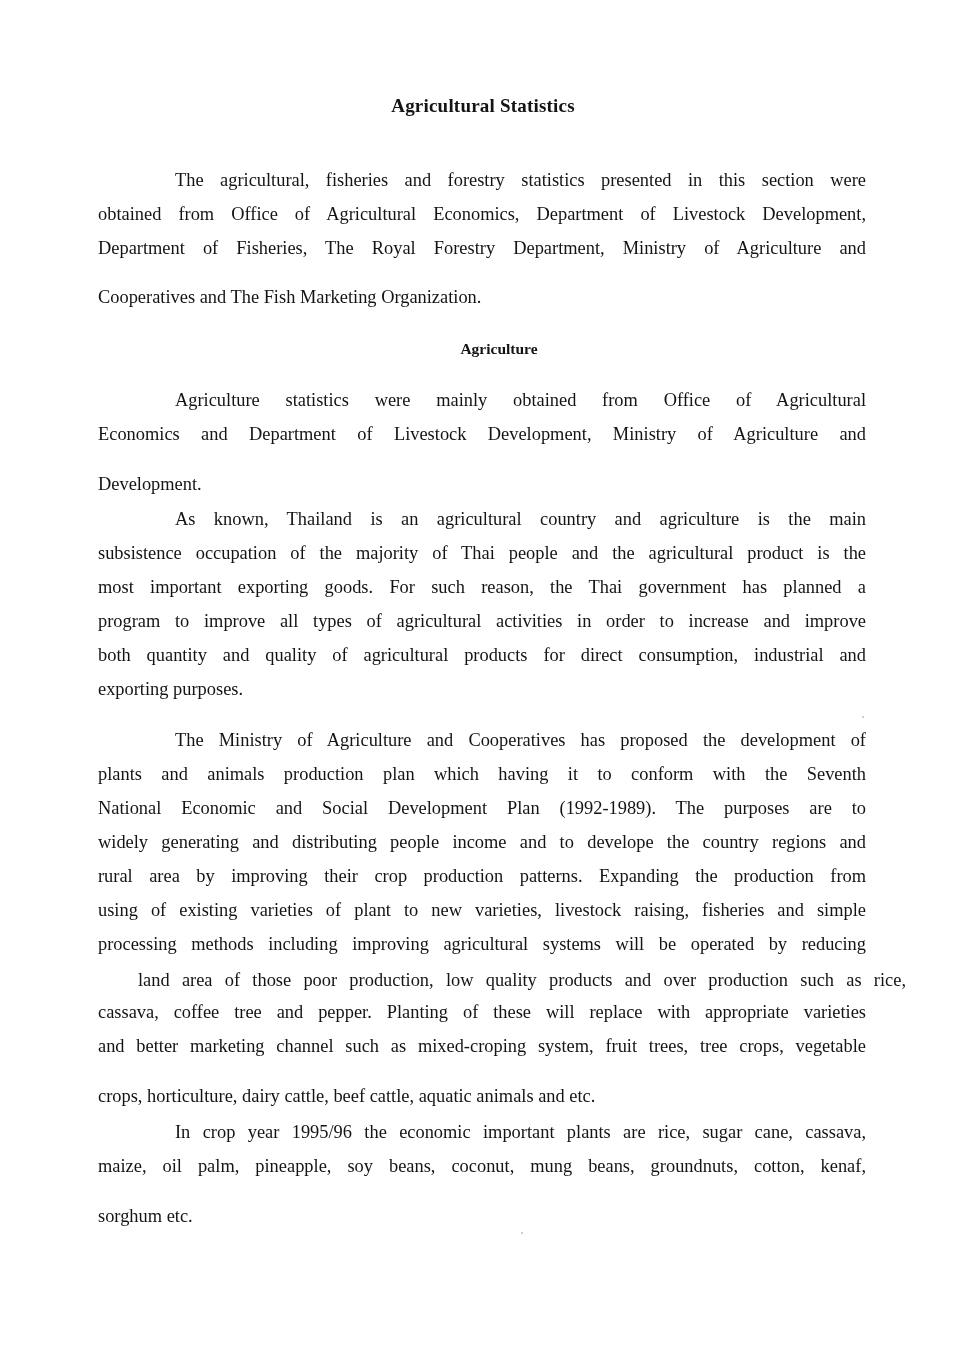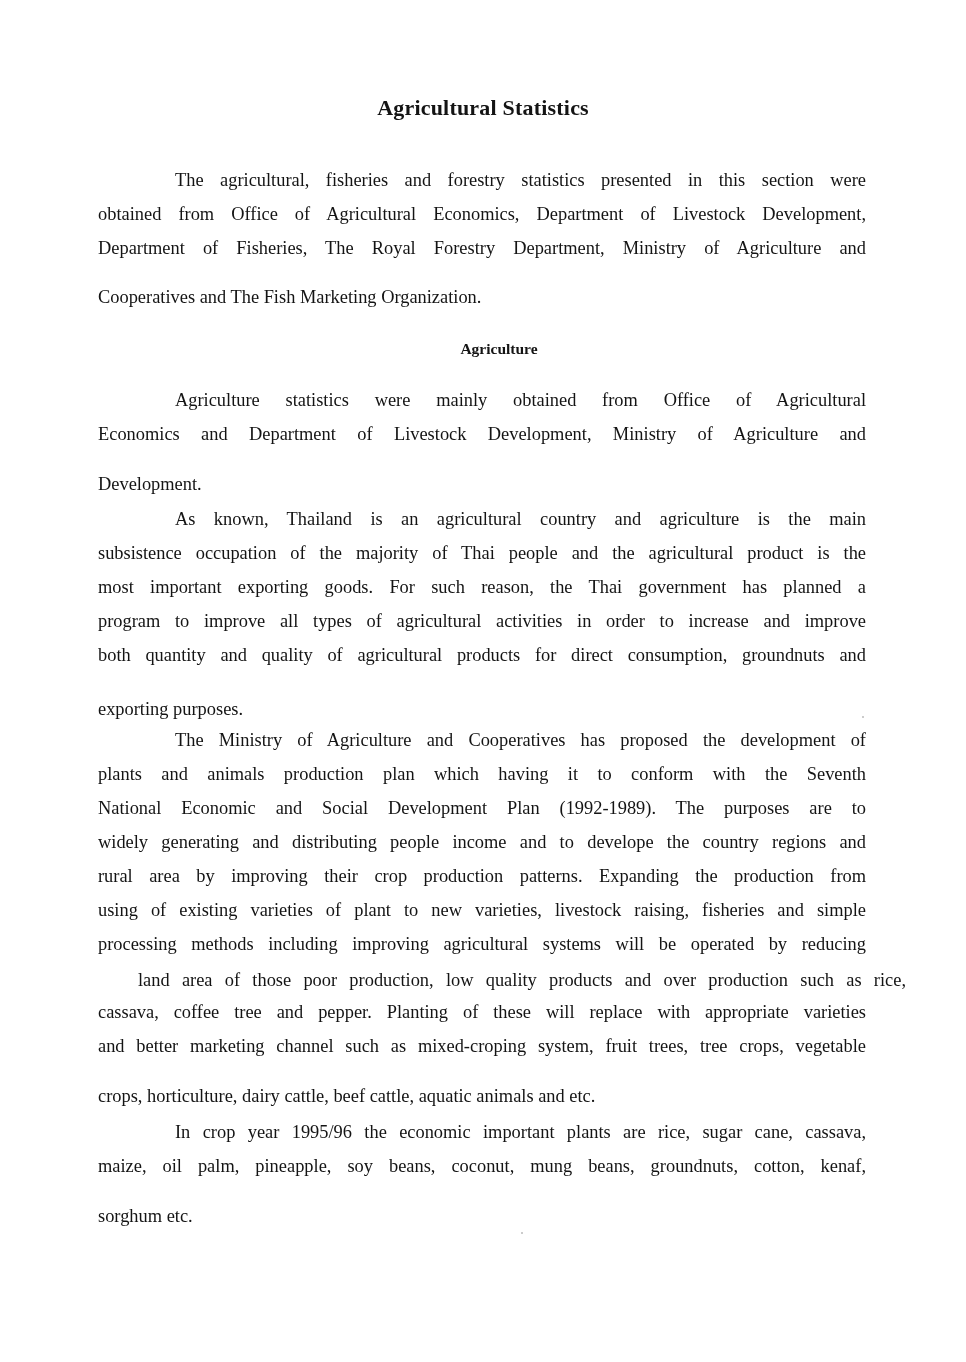--- a/index.html
+++ b/index.html
@@ -1,20 +1,20 @@
 <!DOCTYPE html>
 <html><head>
 <meta charset="utf-8">
 <style>
   html, body { margin: 0; padding: 0; background: #ffffff; }
   body { width: 966px; height: 1362px; position: relative; overflow: hidden;
          font-family: "Liberation Serif", "DejaVu Serif", serif; color: #141414; }
   .page { position: absolute; left: 0; top: 0; width: 966px; height: 1362px; }
   .title { position: absolute; top: 95px; left: 0; width: 966px; text-align: center;
-           font-weight: bold; font-size: 22px; letter-spacing: 0.2px; }
+           font-weight: bold; font-size: 19px; letter-spacing: 0.2px; }
   .subhead { position: absolute; top: 340px; left: 0; width: 966px; text-align: center;
              font-weight: bold; font-size: 15.5px; padding-left: 16px; }
   .line { position: absolute; left: 98px; width: 768px; font-size: 18.4px; line-height: 24px;
           white-space: nowrap; text-align: justify; text-align-last: justify; }
   .line.first { left: 175px; width: 691px; }
   .line.last { text-align-last: left; margin-top: 16px; }
   .speck { position: absolute; width: 2px; height: 2px; background: #bbb; border-radius: 1px; }
 </style>
 </head>
 <body>
@@ -35,22 +35,22 @@
     <div class="line first" style="top: 388px; white-space: normal; height: 24px; overflow: hidden;">Agriculture statistics were mainly obtained from Office of Agricultural</div>
     <div class="line" style="top: 422px; white-space: normal; height: 24px; overflow: hidden;">Economics and Department of Livestock Development, Ministry of Agriculture and</div>
     <div class="line last" style="top: 456px; white-space: normal; height: 24px; overflow: hidden;">Development.</div>
   </div>
 
   <div>
     <div class="line first" style="top: 507px; white-space: normal; height: 24px; overflow: hidden;">As known, Thailand is an agricultural country and agriculture is the main</div>
     <div class="line" style="top: 541px; white-space: normal; height: 24px; overflow: hidden;">subsistence occupation of the majority of Thai people and the agricultural product is the</div>
     <div class="line" style="top: 575px; white-space: normal; height: 24px; overflow: hidden;">most important exporting goods. For such reason, the Thai government has planned a</div>
     <div class="line" style="top: 609px; white-space: normal; height: 24px; overflow: hidden;">program to improve all types of agricultural activities in order to increase and improve</div>
-    <div class="line" style="top: 643px; white-space: normal; height: 24px; overflow: hidden;">both quantity and quality of agricultural products for direct consumption, groundnuts and</div>
-    <div class="line last" style="top: 681px; white-space: normal; height: 24px; overflow: hidden;">exporting purposes.</div>
+    <div class="line" style="top: 643px; white-space: normal; height: 24px; overflow: hidden;">both quantity and quality of agricultural products for direct consumption, industrial and</div>
+    <div class="line last" style="top: 661px; white-space: normal; height: 24px; overflow: hidden;">exporting purposes.</div>
   </div>
 
   <div>
     <div class="line first" style="top: 728px; white-space: normal; height: 24px; overflow: hidden;">The Ministry of Agriculture and Cooperatives has proposed the development of</div>
     <div class="line" style="top: 762px; white-space: normal; height: 24px; overflow: hidden;">plants and animals production plan which having it to conform with the Seventh</div>
     <div class="line" style="top: 796px; white-space: normal; height: 24px; overflow: hidden;">National Economic and Social Development Plan (1992-1989). The purposes are to</div>
     <div class="line" style="top: 830px; white-space: normal; height: 24px; overflow: hidden;">widely generating and distributing people income and to develope the country regions and</div>
     <div class="line" style="top: 864px; white-space: normal; height: 24px; overflow: hidden;">rural area by improving their crop production patterns. Expanding the production from</div>
     <div class="line" style="top: 898px; white-space: normal; height: 24px; overflow: hidden;">using of existing varieties of plant to new varieties, livestock raising, fisheries and simple</div>
     <div class="line" style="top: 932px; white-space: normal; height: 24px; overflow: hidden;">processing methods including improving agricultural systems will be operated by reducing</div>

